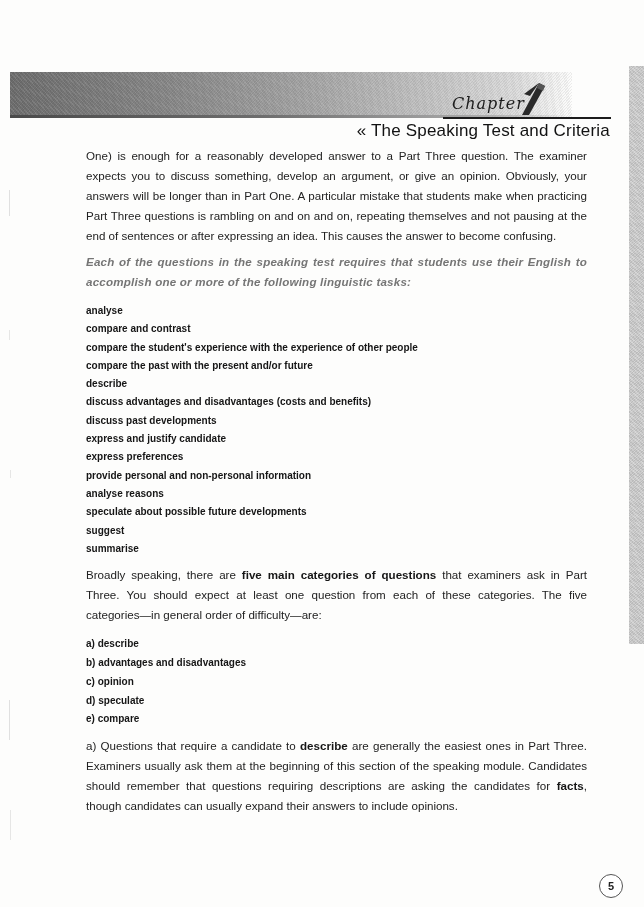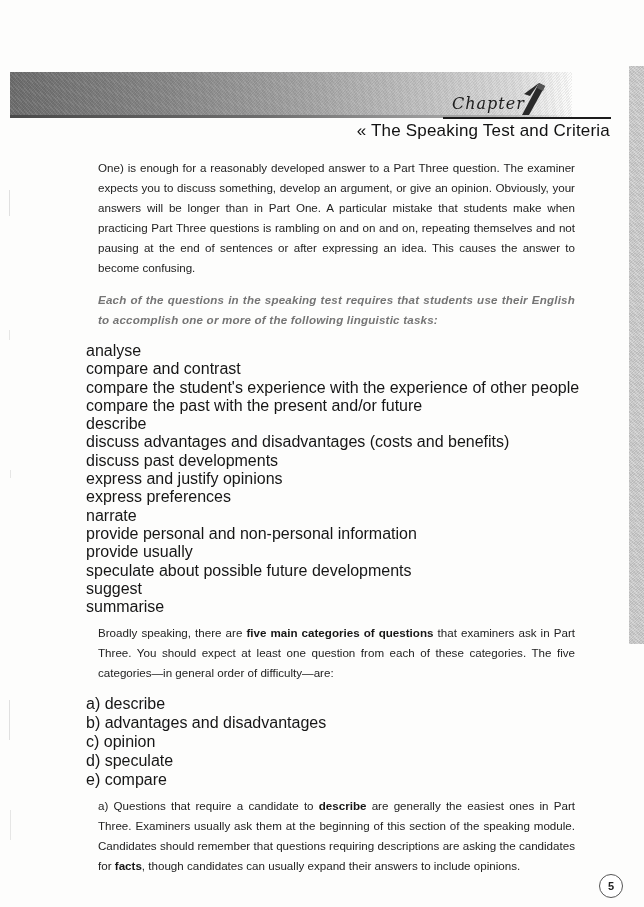--- a/index.html
+++ b/index.html
@@ -45,32 +45,32 @@
       repeating-linear-gradient(-41deg, rgba(0,0,0,.08) 0 1px, rgba(0,0,0,0) 1px 2px),
       #cbcbcb;
   }
   
   .artifact{position:absolute;width:1px;background:#c4c4c4;}
   
   .content{
     position:absolute;left:86px;top:146px;width:501px;
     font-size:11.6px;line-height:20px;
   }
-  .content p{margin:12px;text-align:justify;}
+  .content p{margin:0;text-align:justify;}
   .p-gap{margin-top:7px !important;}
   .intro-italic{
     font-style:italic;font-weight:700;color:#757575;
     text-align:center;
     margin-top:6px !important;
     letter-spacing:.2px;
   }
   ul.plain{
     list-style:none;margin:10px 0 0 0;padding:0;
-    font-weight:400;line-height:18.3px;color:#161616;
-    font-size:16px;
+    font-weight:700;line-height:18.3px;color:#161616;
+    font-size:10px;
   }
   ul.cats{line-height:18.8px;margin-top:10px;}
   .b{font-weight:700;color:#161616;}
   
   .page-badge{
     position:absolute;left:599px;top:874px;width:24px;height:24px;
     border:1.2px solid #555;border-radius:50%;
     display:flex;align-items:center;justify-content:center;
     font-size:11px;font-weight:700;color:#222;background:#fff;
     box-sizing:border-box;
@@ -108,25 +108,24 @@
     <p class="intro-italic">Each of the questions in the speaking test requires that students use their English to accomplish one or more of the following linguistic tasks:</p>
 
     <ul class="plain">
       <li>analyse</li>
       <li>compare and contrast</li>
       <li>compare the student's experience with the experience of other people</li>
       <li>compare the past with the present and/or future</li>
       <li>describe</li>
       <li>discuss advantages and disadvantages (costs and benefits)</li>
       <li>discuss past developments</li>
-      <li>express and justify opinions</li>
+      <li>express and justify candidate</li>
       <li>express preferences</li>
-      <li>narrate</li>
       <li>provide personal and non-personal information</li>
-      <li>provide usually</li>
+      <li>analyse reasons</li>
       <li>speculate about possible future developments</li>
       <li>suggest</li>
       <li>summarise</li>
     </ul>
 
     <p class="p-gap"><span>Broadly speaking, there are </span><span class="b">five main categories of questions</span><span> that examiners ask in Part Three. You should expect at least one question from each of these categories. The five categories—in general order of difficulty—are:</span></p>
 
     <ul class="plain cats">
       <li>a) describe</li>
       <li>b) advantages and disadvantages</li>

